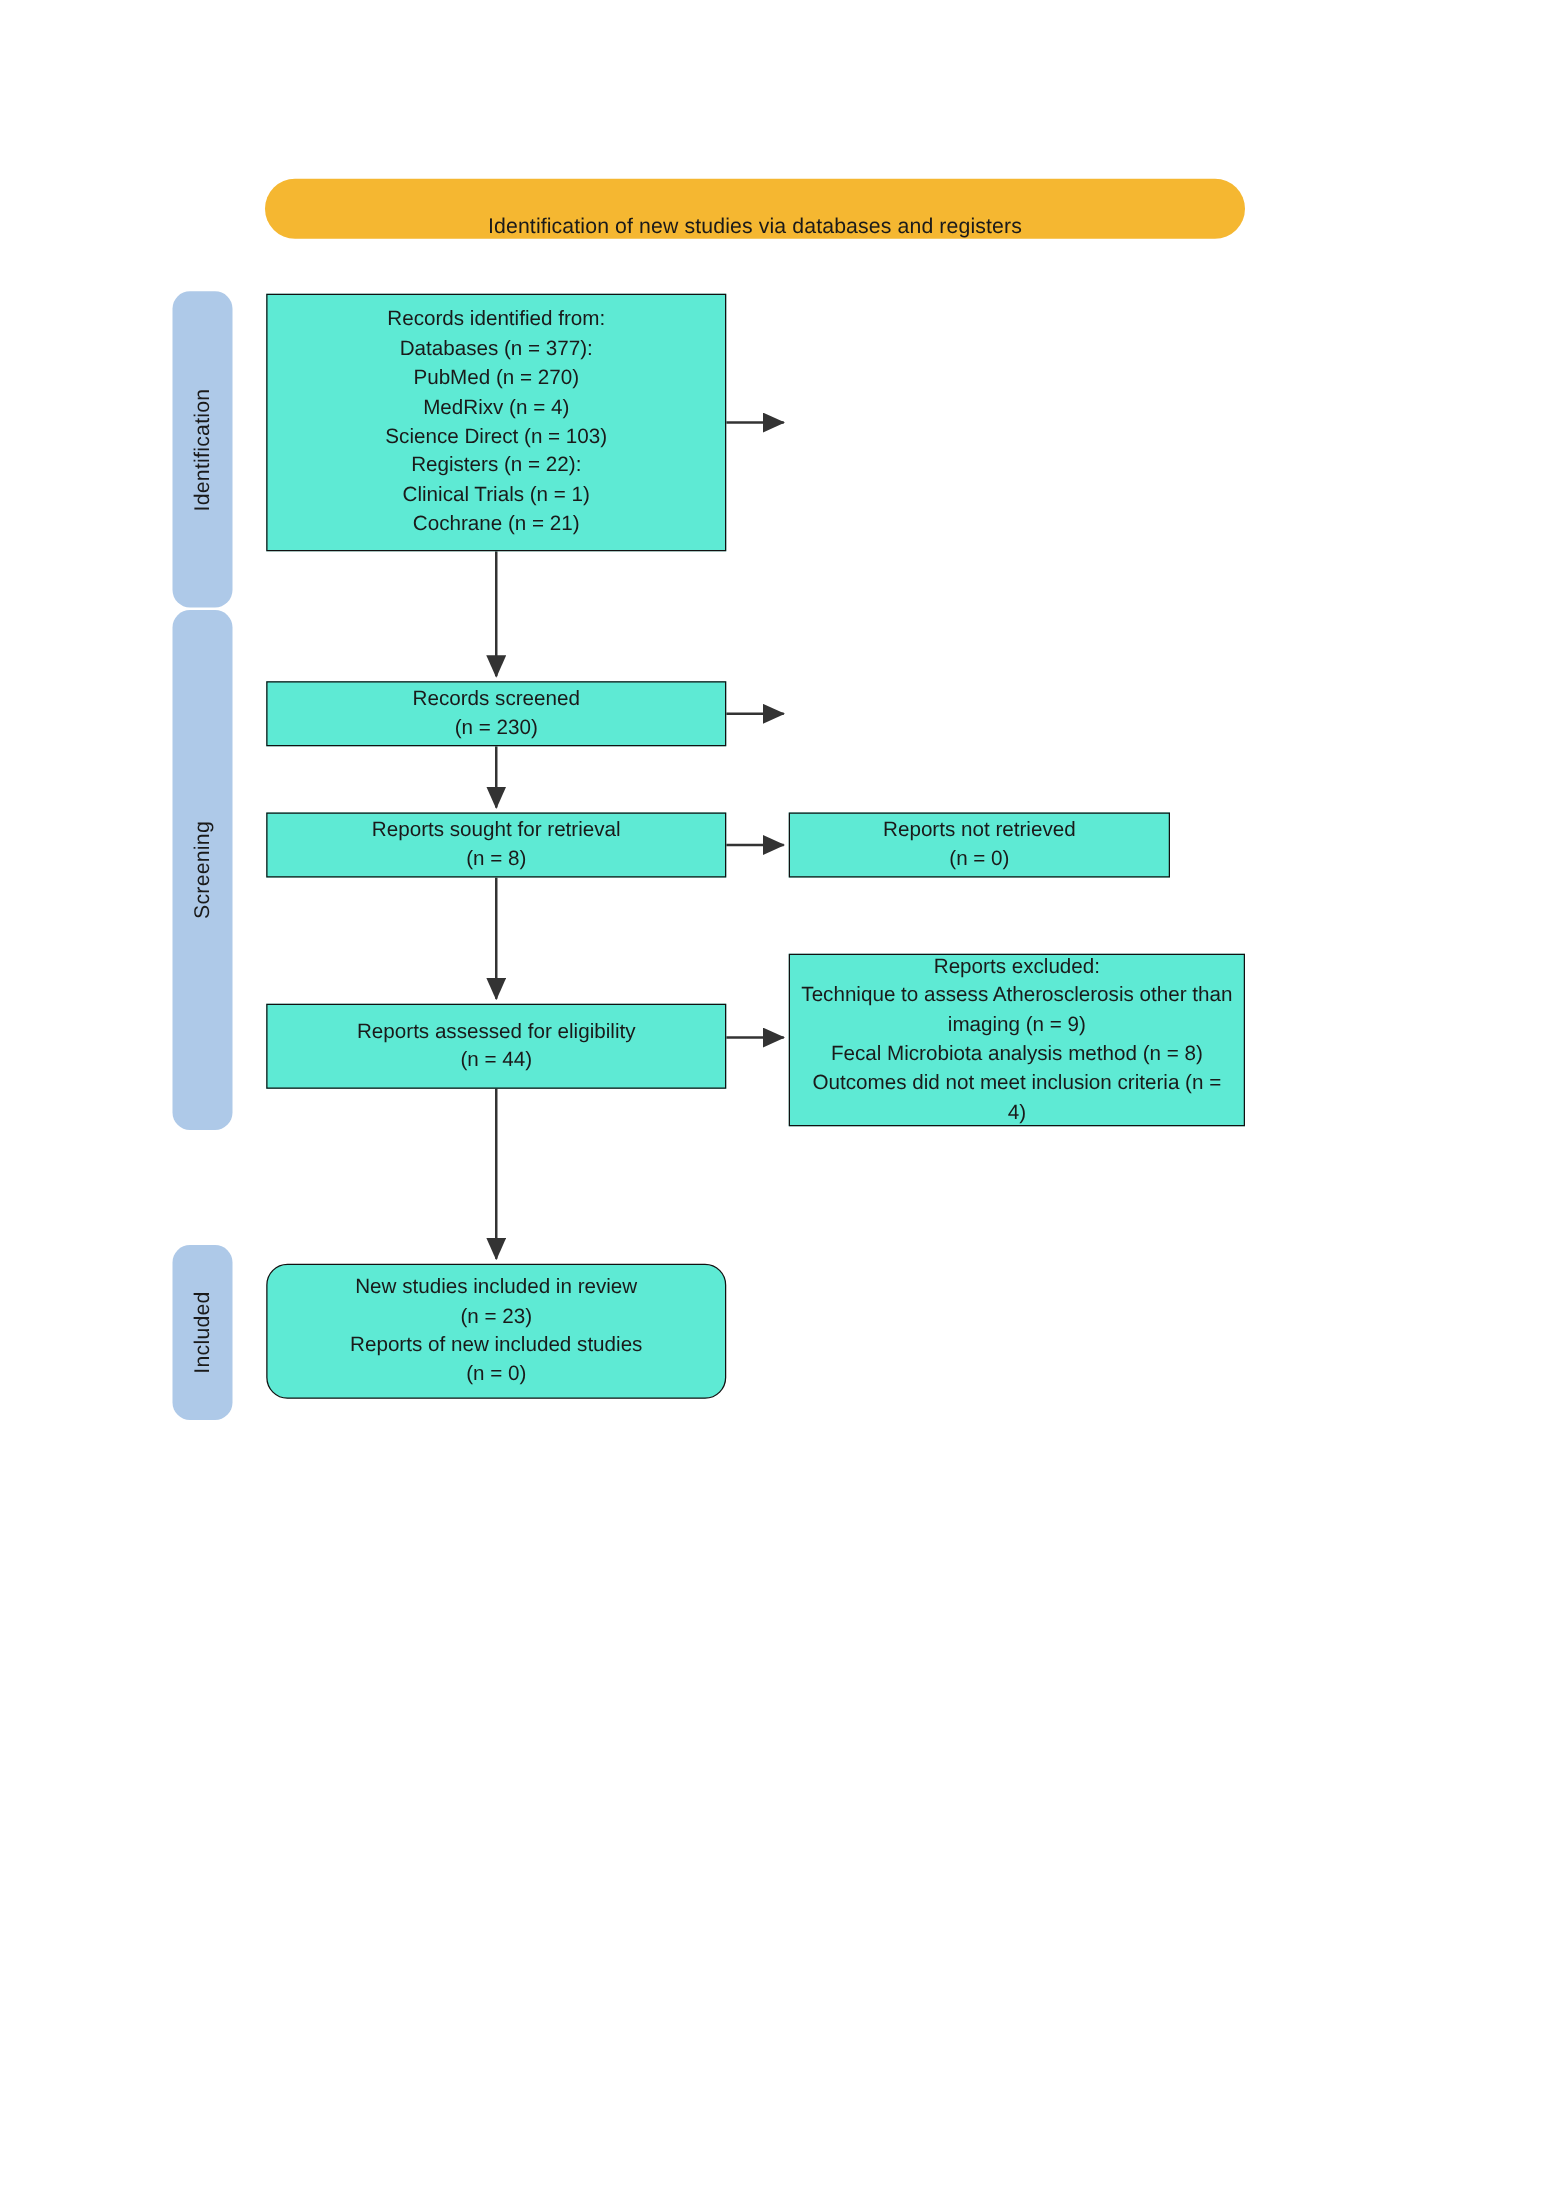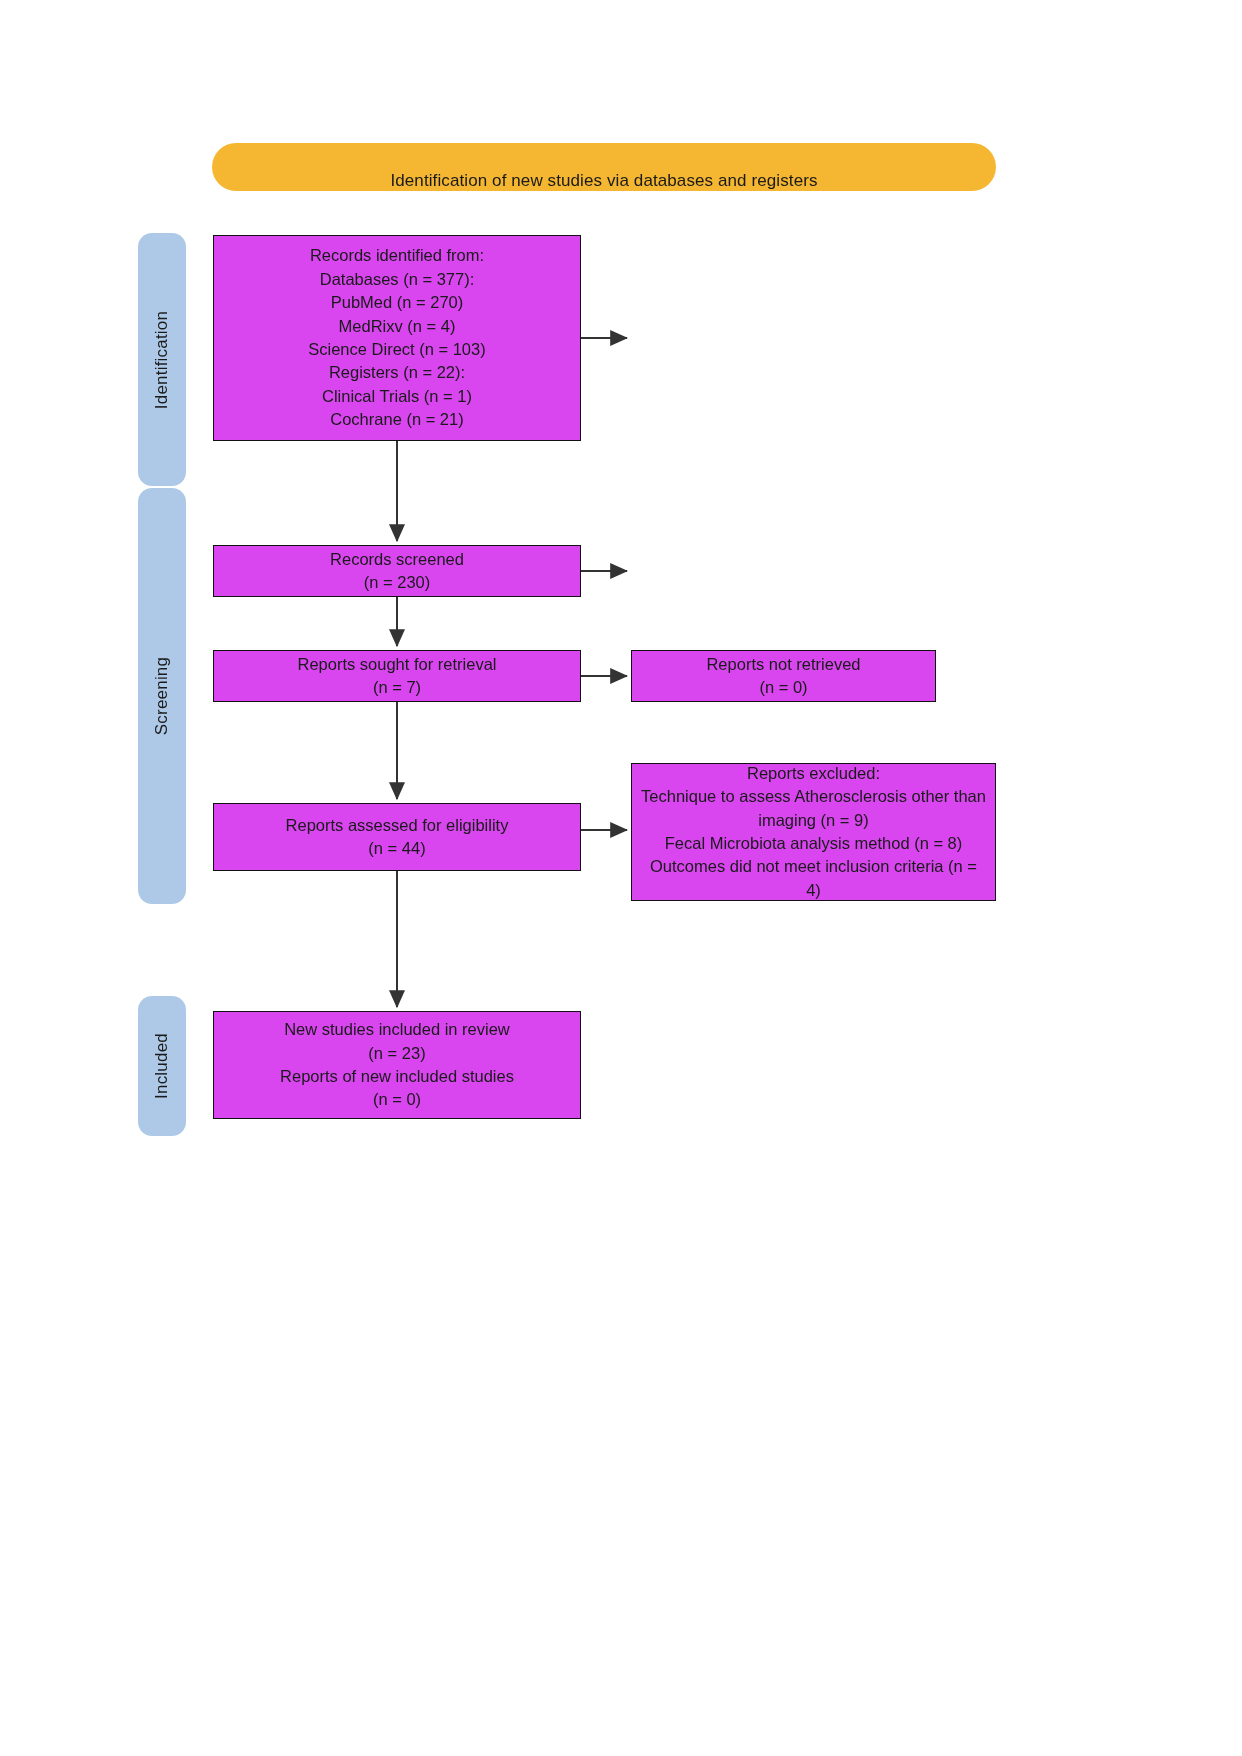--- a/index.html
+++ b/index.html
@@ -61,41 +61,41 @@
     letter-spacing: 0.2px;
   }
   #stage-identification { left: 138px; top: 233px; width: 48px; height: 253px; }
   #stage-screening      { left: 138px; top: 488px; width: 48px; height: 416px; }
   #stage-included       { left: 138px; top: 996px; width: 48px; height: 140px; }
 
   
   .box {
     position: absolute;
     border: 1.6px solid #111111;
-    background: #d946ef;
+    background: #5eead4;
     box-sizing: border-box;
     display: flex;
     align-items: center;
     justify-content: center;
     text-align: center;
   }
   .box-text {
     font-size: 16.5px;
     line-height: 1.42;
     color: #1a1a1a;
     padding: 0 9px;
     white-space: pre-line;
   }
 
   
   #box-identified      { left: 213px; top: 235px; width: 368px; height: 206px; }
   #box-screened        { left: 213px; top: 545px; width: 368px; height: 52px;  }
   #box-sought          { left: 213px; top: 650px; width: 368px; height: 52px;  }
   #box-assessed        { left: 213px; top: 803px; width: 368px; height: 68px;  }
-  #box-included        { left: 213px; top: 1011px; width: 368px; height: 108px; }
+  #box-included        { left: 213px; top: 1011px; width: 368px; height: 108px; border-radius: 17px; }
 
   
   #box-removed         { left: 631px; top: 279px; width: 365px; height: 116px; }
   #box-excluded        { left: 631px; top: 545px; width: 365px; height: 52px;  }
   #box-not-retrieved   { left: 631px; top: 650px; width: 305px; height: 52px;  }
   #box-reports-excluded{ left: 631px; top: 763px; width: 365px; height: 138px; }
 
   
   #connectors {
     position: absolute;
@@ -160,21 +160,21 @@
 Cochrane (n = 21)</span>
   </div>
 
   <div class="box" id="box-screened">
     <span class="box-text">Records screened
 (n = 230)</span>
   </div>
 
   <div class="box" id="box-sought">
     <span class="box-text">Reports sought for retrieval
-(n = 7)</span>
+(n = 8)</span>
   </div>
 
   <div class="box" id="box-assessed">
     <span class="box-text">Reports assessed for eligibility
 (n = 44)</span>
   </div>
 
   <div class="box" id="box-included">
     <span class="box-text">New studies included in review
 (n = 23)

